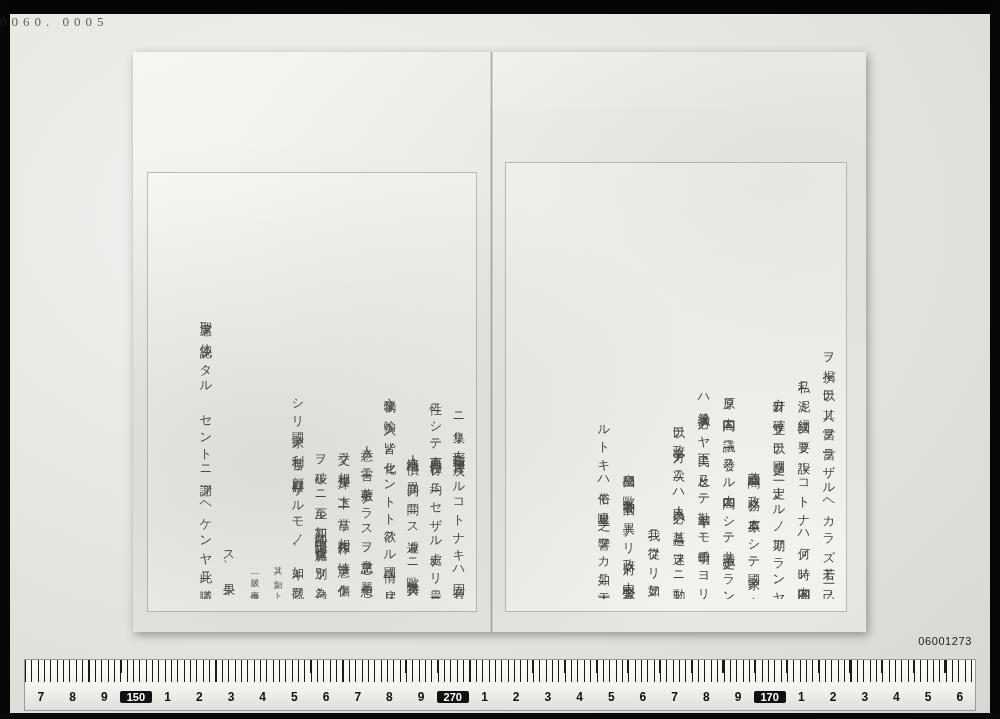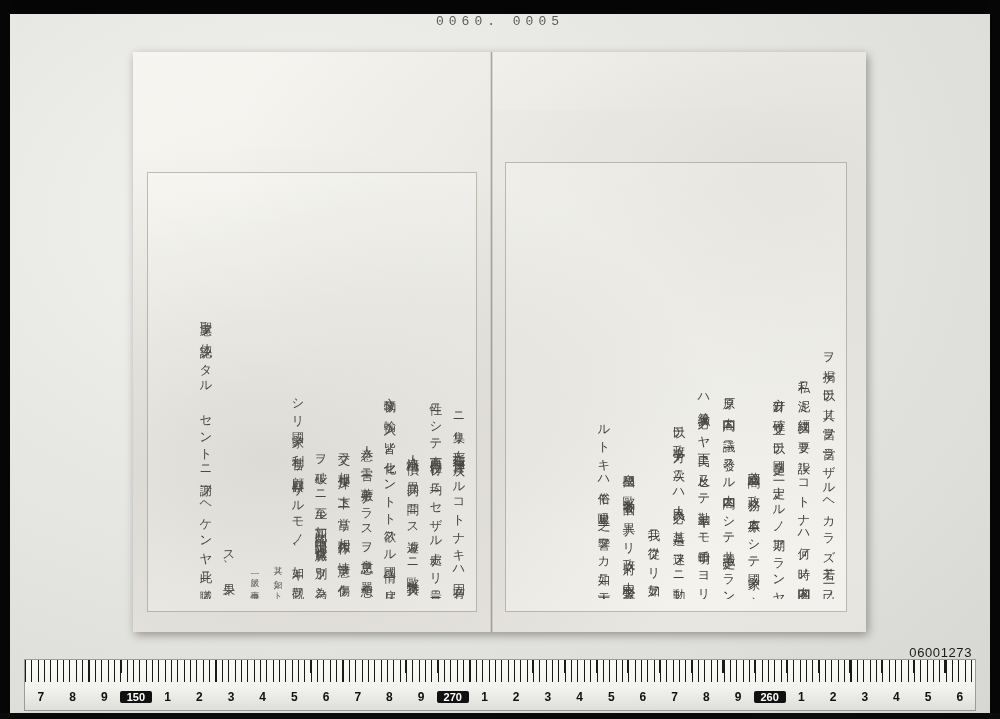--- a/index.html
+++ b/index.html
@@ -39,22 +39,21 @@
     position: absolute; right: 0; top: 0; width: 10px; height: 719px;
     background: #060606;
   }
 
   
   .cat-top {
     position: absolute;
     top: 14px;
     left: 0;
     width: 1000px;
-    text-align: center;
-    font-family: Liberation Mono, monospace;
+    font-family: Liberation Serif, serif;
     font-size: 13px;
     letter-spacing: 5px;
     color: #2b2b2b;
     opacity: .75;
   }
 
   
   .sheet {
     position: absolute;
     left: 133px;
@@ -190,23 +189,23 @@
     background: #111;
     color: #fff;
     border-radius: 2px;
     font-size: 11px;
     padding: 0 0;
   }
 
   .cat-bottom {
     position: absolute;
     right: 28px;
-    bottom: 59px;
+    bottom: 72px;
     font-family: "Liberation Sans", sans-serif;
-    font-size: 13px;
+    font-size: 11px;
     color: #1a1a1a;
     letter-spacing: .6px;
   }
 </style>
 </head>
 <body>
 
 <div class="photo">
 
   <div class="border-top"></div>
@@ -271,21 +270,21 @@
         <span class="big">270</span>
         <span>1</span>
         <span>2</span>
         <span>3</span>
         <span>4</span>
         <span>5</span>
         <span>6</span>
         <span>7</span>
         <span>8</span>
         <span>9</span>
-        <span class="big">260</span>
+        <span class="big">170</span>
         <span>1</span>
         <span>2</span>
         <span>3</span>
         <span>4</span>
         <span>5</span>
         <span>6</span>
         <span>7</span>
       </div>
   </div>
 

